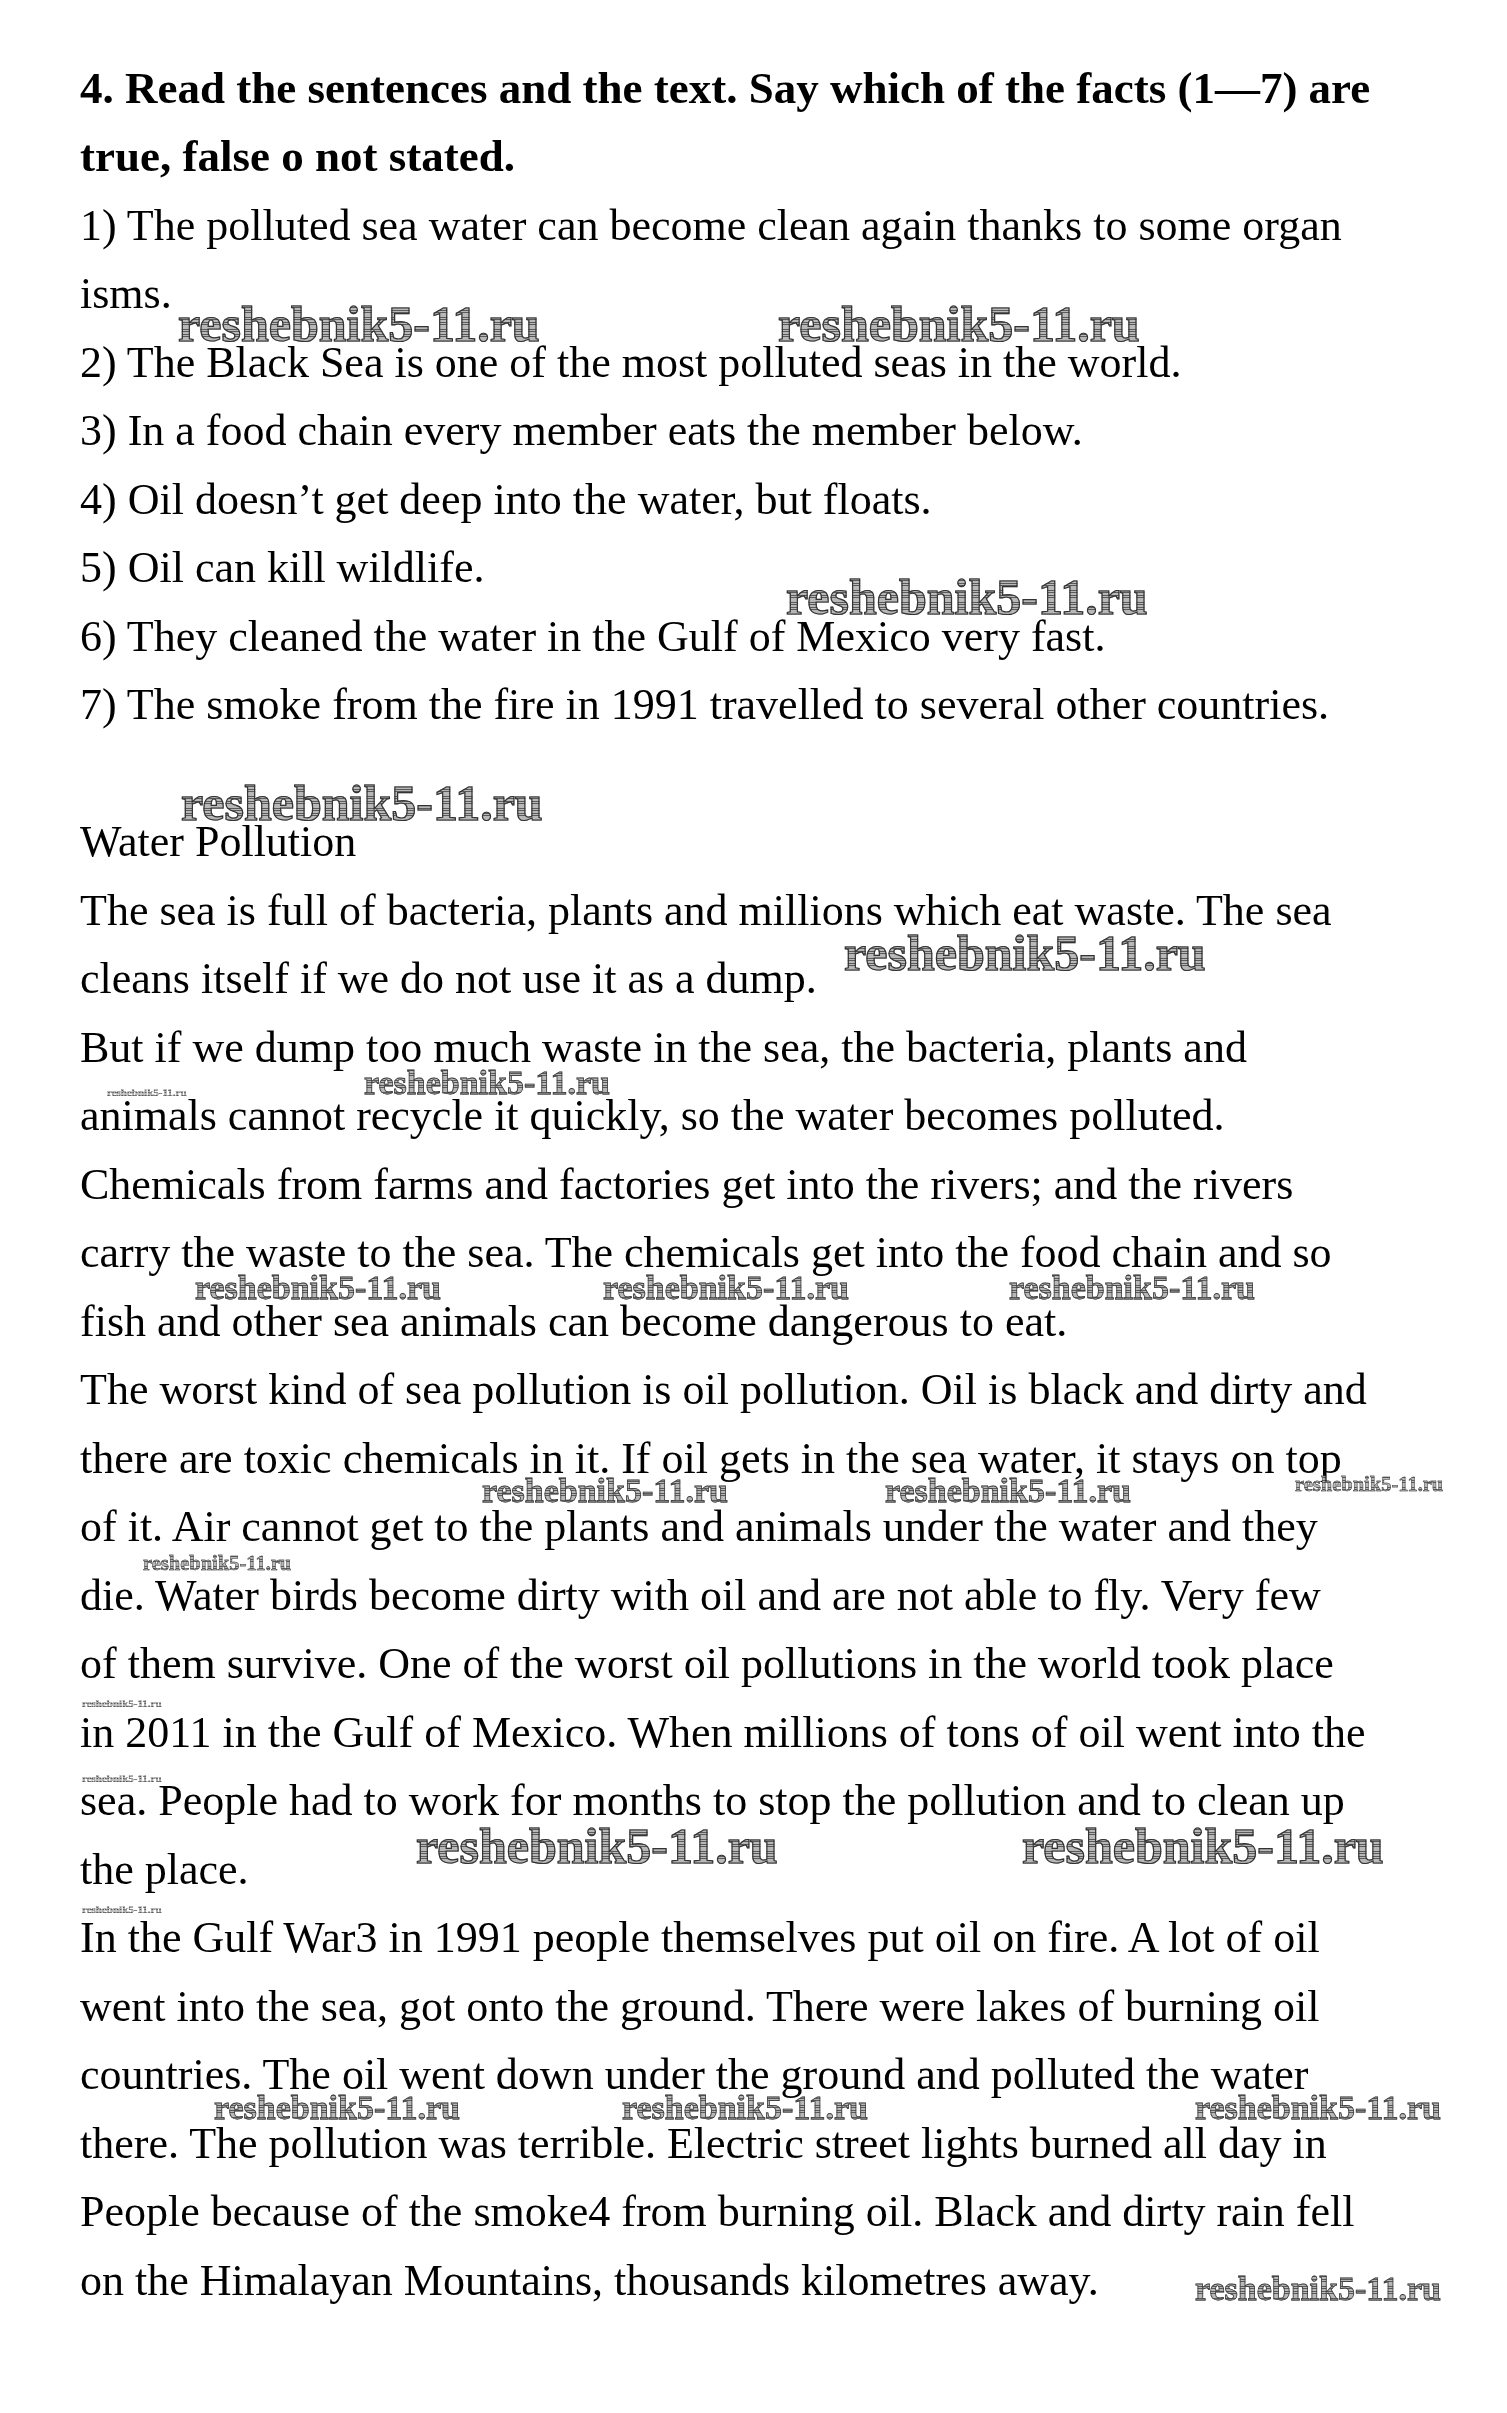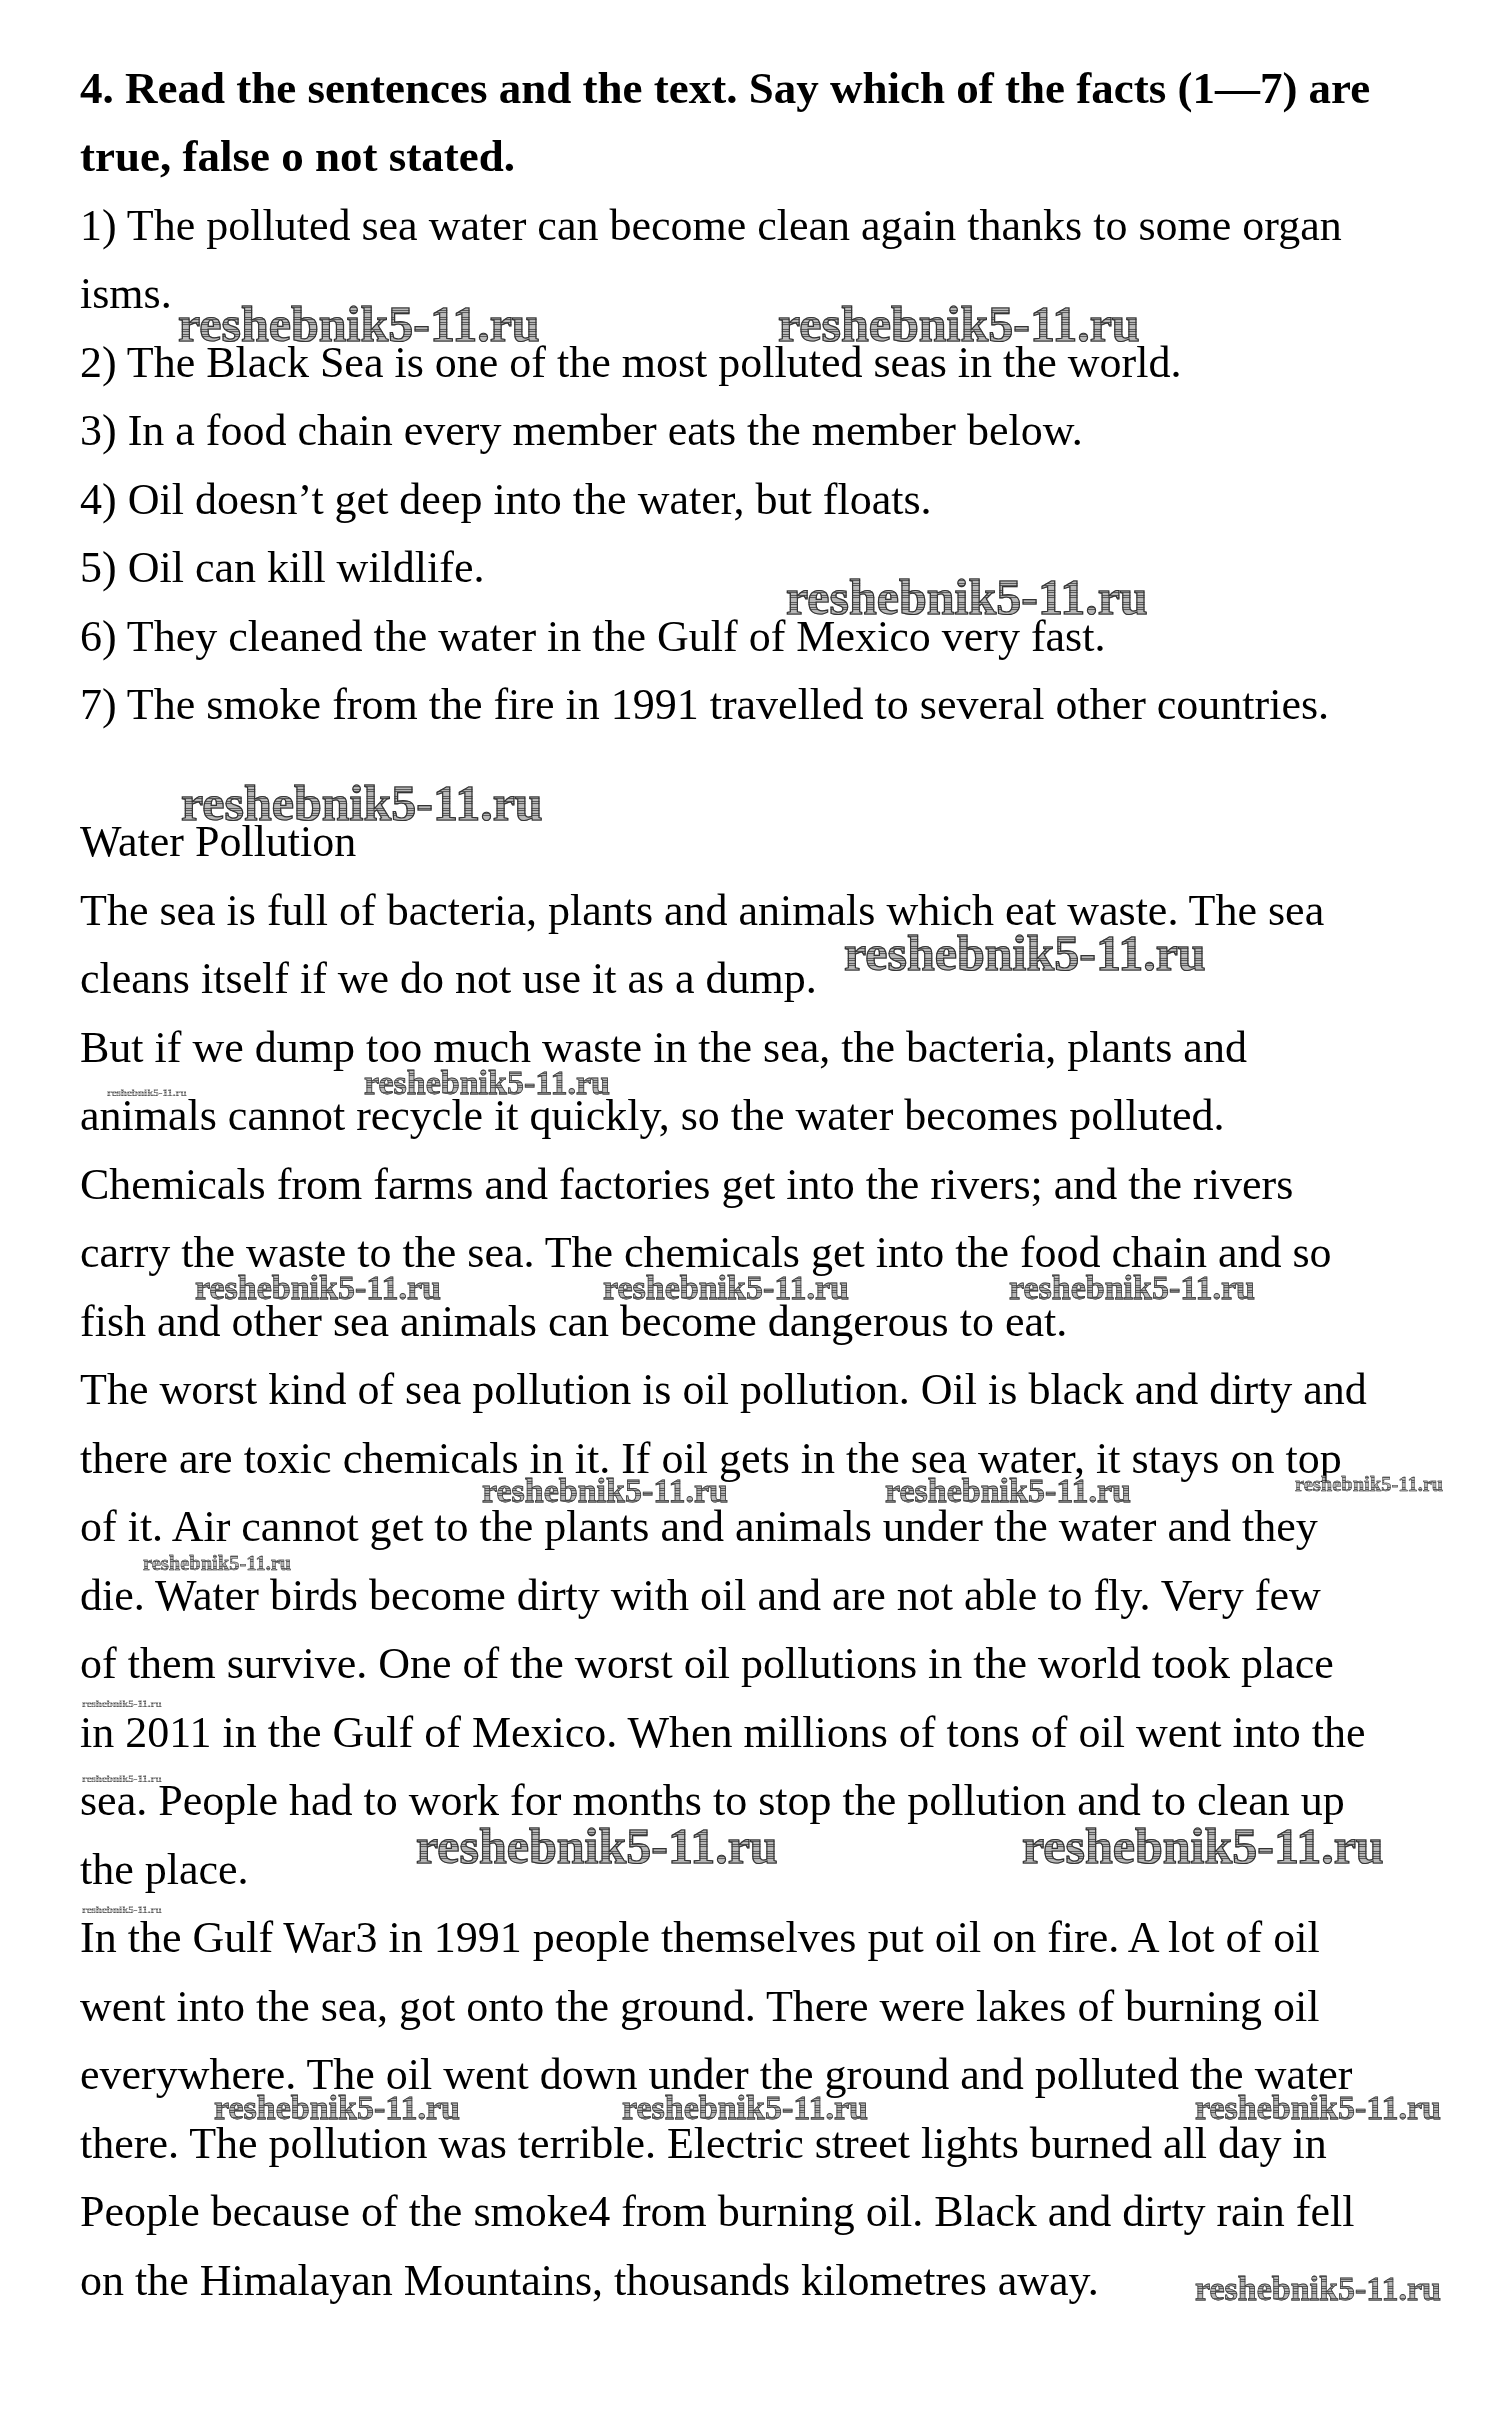--- a/index.html
+++ b/index.html
@@ -39,38 +39,38 @@
   <div class="line" style="top:191px">1) The polluted sea water can become clean again thanks to some organ</div>
   <div class="line" style="top:259px">isms.</div>
   <div class="line" style="top:328px">2) The Black Sea is one of the most polluted seas in the world.</div>
   <div class="line" style="top:396px">3) In a food chain every member eats the member below.</div>
   <div class="line" style="top:465px">4) Oil doesn’t get deep into the water, but floats.</div>
   <div class="line" style="top:533px">5) Oil can kill wildlife.</div>
   <div class="line" style="top:602px">6) They cleaned the water in the Gulf of Mexico very fast.</div>
   <div class="line" style="top:670px">7) The smoke from the fire in 1991 travelled to several other countries.</div>
 
   <div class="line" style="top:807px">Water Pollution</div>
-  <div class="line" style="top:876px">The sea is full of bacteria, plants and animals which eat waste. The sea</div>
+  <div class="line" style="top:876px">The sea is full of bacteria, plants and millions which eat waste. The sea</div>
   <div class="line" style="top:944px">cleans itself if we do not use it as a dump.</div>
   <div class="line" style="top:1013px">But if we dump too much waste in the sea, the bacteria, plants and</div>
   <div class="line" style="top:1081px">animals cannot recycle it quickly, so the water becomes polluted.</div>
   <div class="line" style="top:1150px">Chemicals from farms and factories get into the rivers; and the rivers</div>
   <div class="line" style="top:1287px">fish and other sea animals can become dangerous to eat.</div>
   <div class="line" style="top:1218px">carry the waste to the sea. The chemicals get into the food chain and so</div>
   <div class="line" style="top:1355px">The worst kind of sea pollution is oil pollution. Oil is black and dirty and</div>
   <div class="line" style="top:1424px">there are toxic chemicals in it. If oil gets in the sea water, it stays on top</div>
   <div class="line" style="top:1492px">of it. Air cannot get to the plants and animals under the water and they</div>
   <div class="line" style="top:1561px">die. Water birds become dirty with oil and are not able to fly. Very few</div>
   <div class="line" style="top:1629px">of them survive. One of the worst oil pollutions in the world took place</div>
   <div class="line" style="top:1698px">in 2011 in the Gulf of Mexico. When millions of tons of oil went into the</div>
   <div class="line" style="top:1766px">sea. People had to work for months to stop the pollution and to clean up</div>
   <div class="line" style="top:1835px">the place.</div>
   <div class="line" style="top:1903px">In the Gulf War3 in 1991 people themselves put oil on fire. A lot of oil</div>
   <div class="line" style="top:1972px">went into the sea, got onto the ground. There were lakes of burning oil</div>
-  <div class="line" style="top:2040px">everywhere. The oil went down under the ground and polluted the water</div>
+  <div class="line" style="top:2040px">countries. The oil went down under the ground and polluted the water</div>
   <div class="line" style="top:2109px">there. The pollution was terrible. Electric street lights burned all day in</div>
   <div class="line" style="top:2177px">People because of the smoke4 from burning oil. Black and dirty rain fell</div>
   <div class="line" style="top:2246px">on the Himalayan Mountains, thousands kilometres away.</div>
 
   <div class="wm large" style="left:178px;  top:299px">reshebnik5-11.ru</div>
   <div class="wm large" style="left:778px;  top:299px">reshebnik5-11.ru</div>
   <div class="wm large" style="left:786px;  top:572px">reshebnik5-11.ru</div>
   <div class="wm large" style="left:181px;  top:778px">reshebnik5-11.ru</div>
   <div class="wm large" style="left:844px; top:928px">reshebnik5-11.ru</div>
   <div class="wm tiny" style="left:107px;  top:1087px">reshebnik5-11.ru</div>

